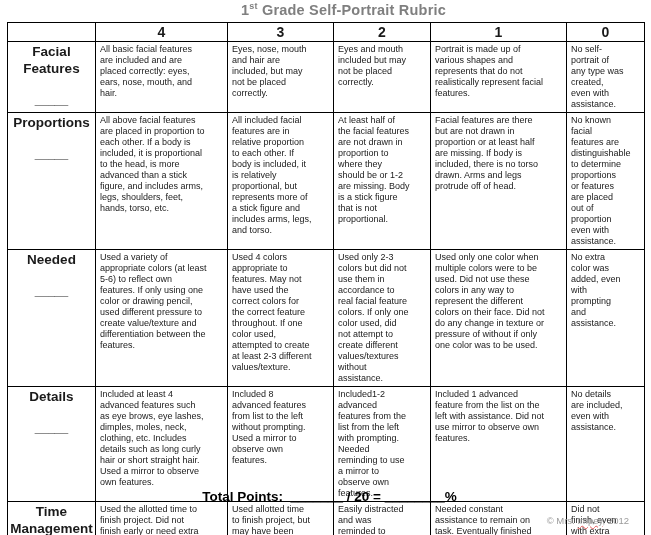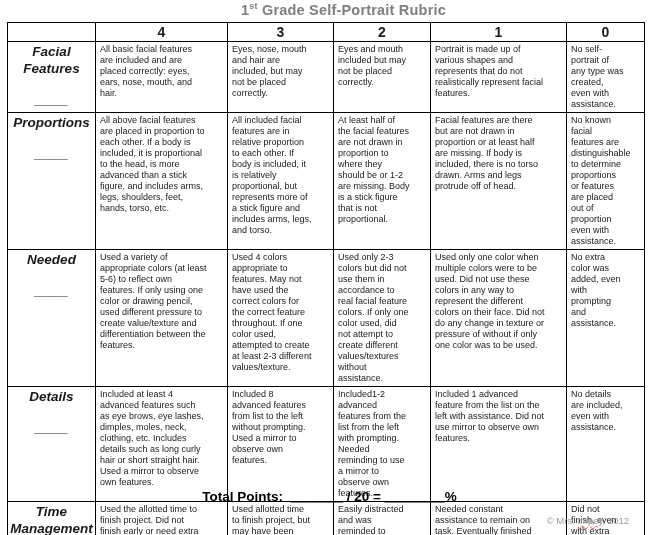--- a/index.html
+++ b/index.html
@@ -45,21 +45,20 @@
     font-size: 14px;
     font-weight: bold;
     text-align: center;
     vertical-align: middle;
     padding: 1px 0;
   }
   td.crit-label {
     text-align: center;
     vertical-align: middle;
     padding: 2px;
-    font-style: italic;
   }
   td.crit-label .label-inner {
     display: flex;
     flex-direction: column;
     align-items: center;
     justify-content: space-evenly;
     height: 100%;
   }
   td.crit-label .crit-name {
     font-weight: bold;

